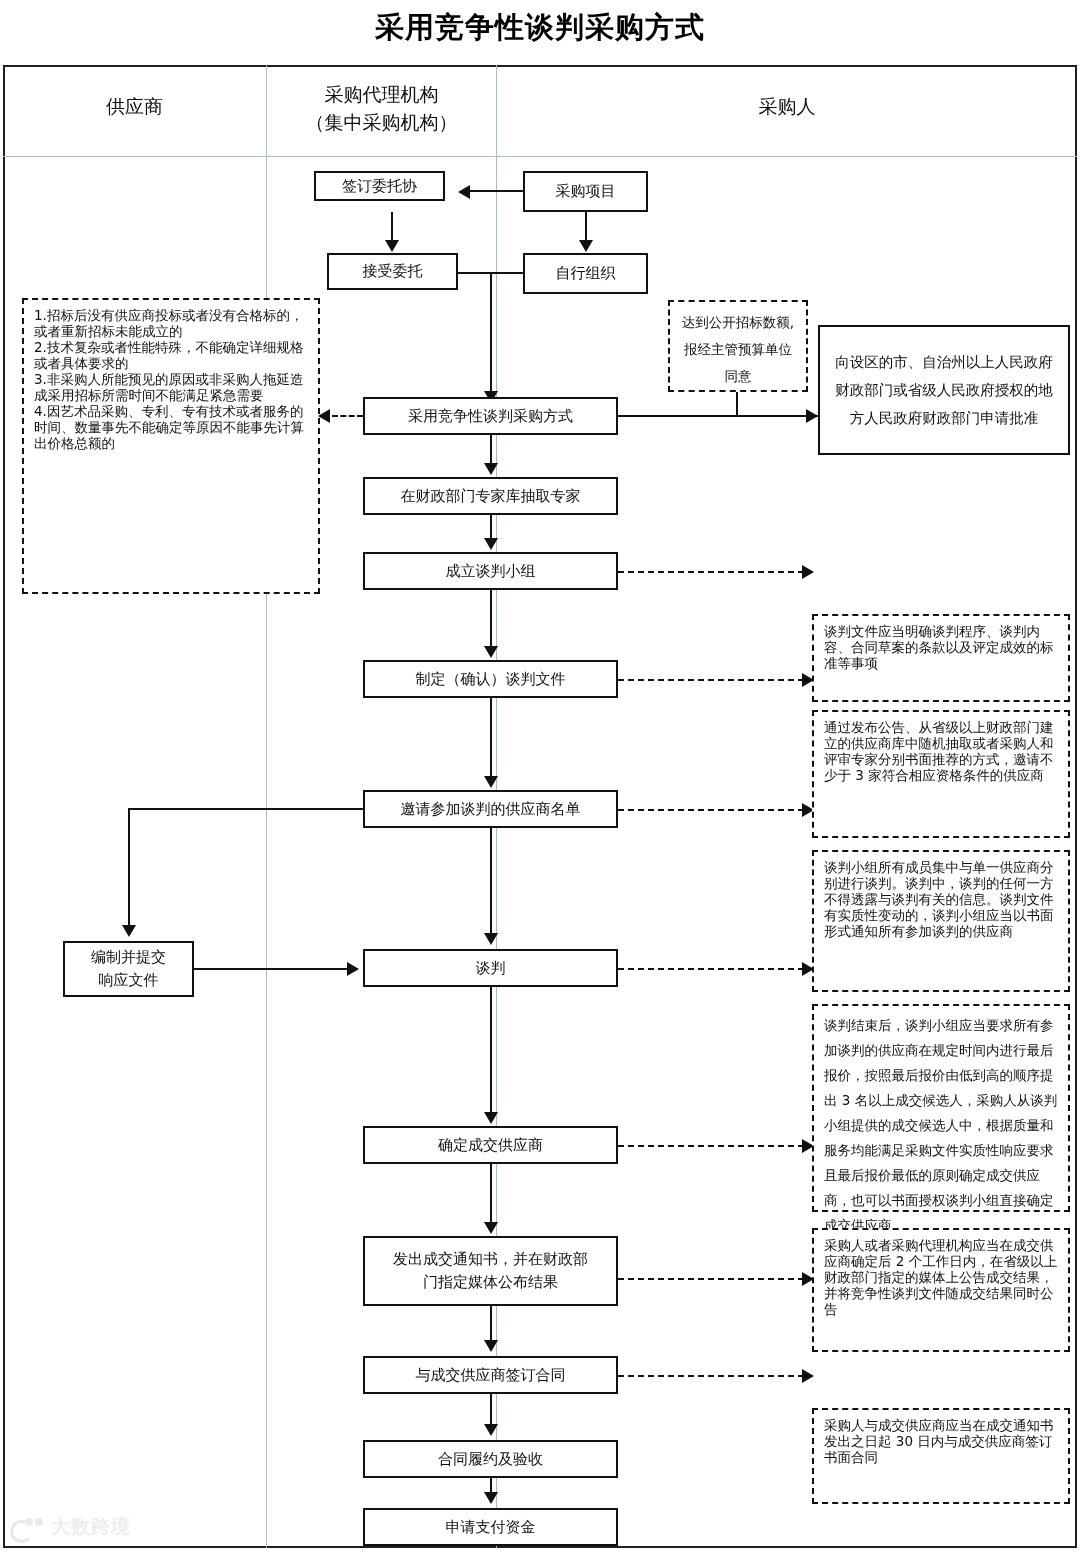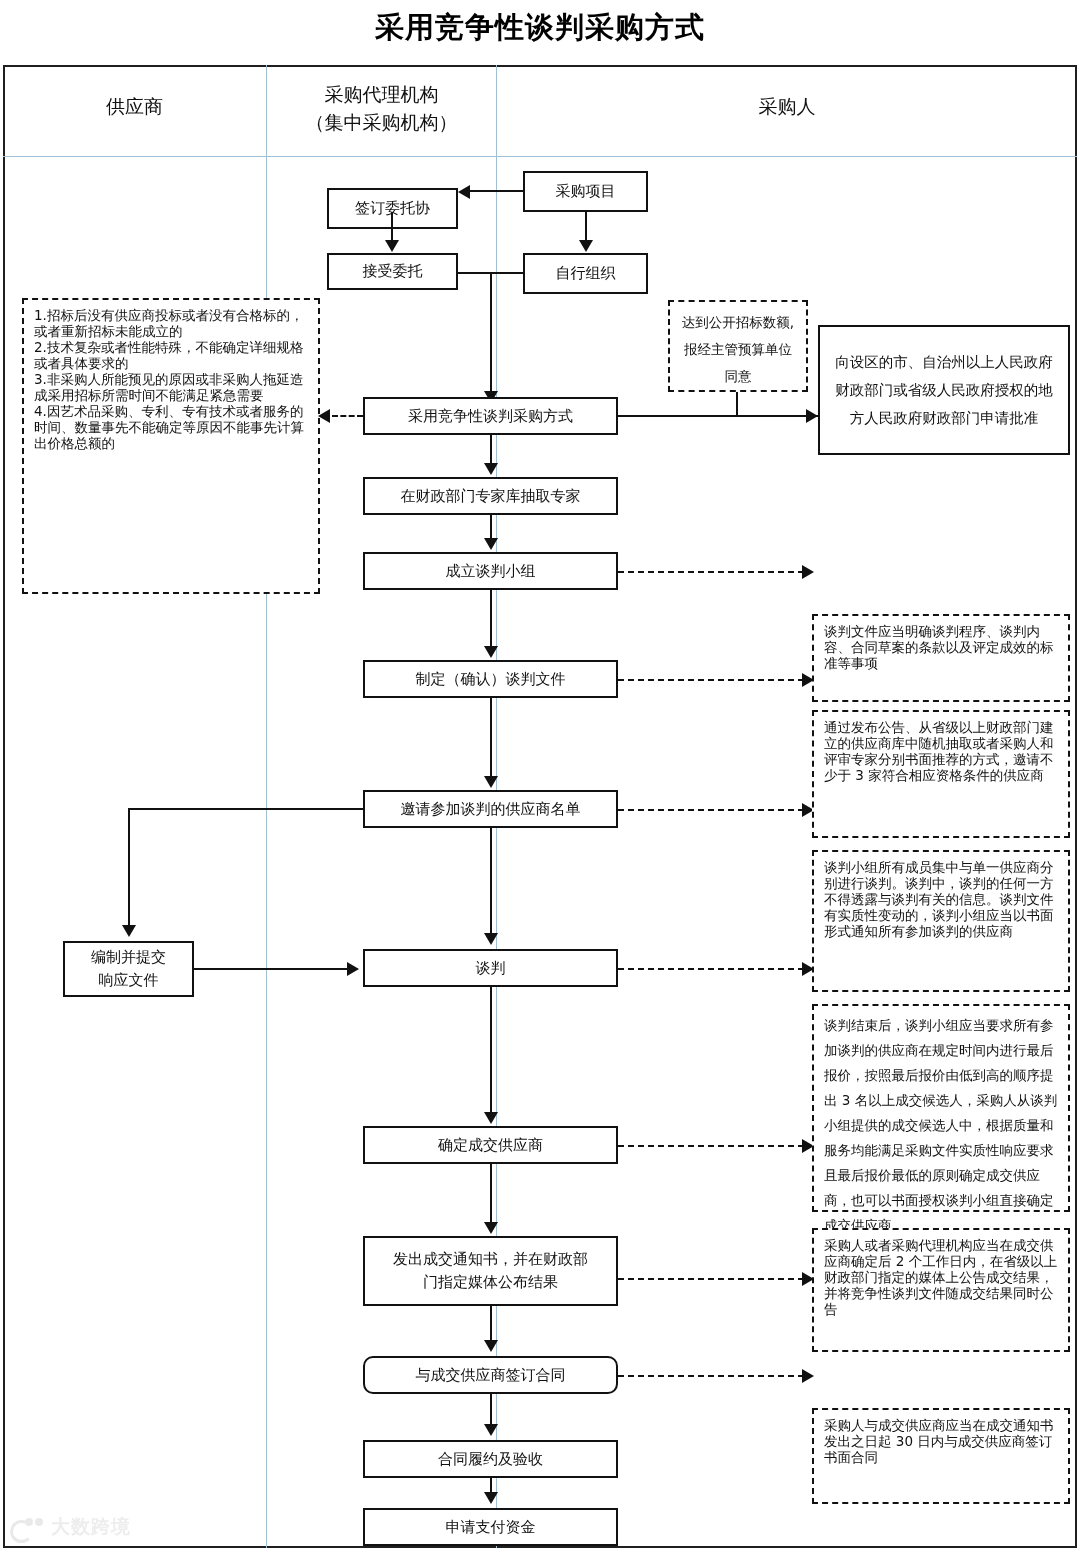--- a/index.html
+++ b/index.html
@@ -166,21 +166,21 @@
   <div class="lane-divider d2"></div>
   <div class="header-rule"></div>
 
   <div class="lane-title t1">供应商</div>
   <div class="lane-title t3">采购人</div>
   <div class="lane-title t2">
     <div>采购代理机构</div>
     <div>（集中采购机构）</div>
   </div>
 
-  <div class="node" style="left:327px;top:171px;width:131px;height:41px;margin-top:17px;">签订委托协</div>
+  <div class="node" style="left:314px;top:171px;width:131px;height:30px;">签订委托协</div>
   <div class="node" style="left:523px;top:171px;width:125px;height:41px;">采购项目</div>
 
   <div class="ln h" style="left:470px;top:190px;width:53px;"></div>
   <div class="arrow left" style="left:458px;top:185px;"></div>
 
   <div class="node" style="left:327px;top:253px;width:131px;height:37px;">接受委托</div>
   <div class="node" style="left:523px;top:253px;width:125px;height:41px;">自行组织</div>
 
   <div class="ln v" style="left:391px;top:212px;height:30px;"></div>
   <div class="arrow down" style="left:385px;top:240px;"></div>
@@ -272,21 +272,21 @@
     <span>发出成交通知书，并在财政部</span>
     <span>门指定媒体公布结果</span>
   </div>
   <div class="ln v" style="left:490px;top:1164px;height:58px;"></div>
   <div class="arrow down" style="left:484px;top:1222px;"></div>
 
   <div class="dln h" style="left:618px;top:1278px;width:186px;"></div>
   <div class="arrow right" style="left:802px;top:1272px;"></div>
   <div class="note" style="left:812px;top:1228px;width:258px;height:124px;">采购人或者采购代理机构应当在成交供应商确定后 2 个工作日内，在省级以上财政部门指定的媒体上公告成交结果，并将竞争性谈判文件随成交结果同时公告</div>
 
-  <div class="node" style="left:363px;top:1356px;width:255px;height:38px;border-radius:10px;">与成交供应商签订合同</div>
+  <div class="node" style="left:363px;top:1356px;width:255px;height:38px;">与成交供应商签订合同</div>
   <div class="ln v" style="left:490px;top:1306px;height:36px;"></div>
   <div class="arrow down" style="left:484px;top:1340px;"></div>
 
   <div class="dln h" style="left:618px;top:1375px;width:186px;"></div>
   <div class="arrow right" style="left:802px;top:1369px;"></div>
   <div class="note" style="left:812px;top:1408px;width:258px;height:96px;">采购人与成交供应商应当在成交通知书发出之日起 30 日内与成交供应商签订书面合同</div>
 
   <div class="node" style="left:363px;top:1440px;width:255px;height:38px;">合同履约及验收</div>
   <div class="ln v" style="left:490px;top:1394px;height:32px;"></div>
   <div class="arrow down" style="left:484px;top:1424px;"></div>

